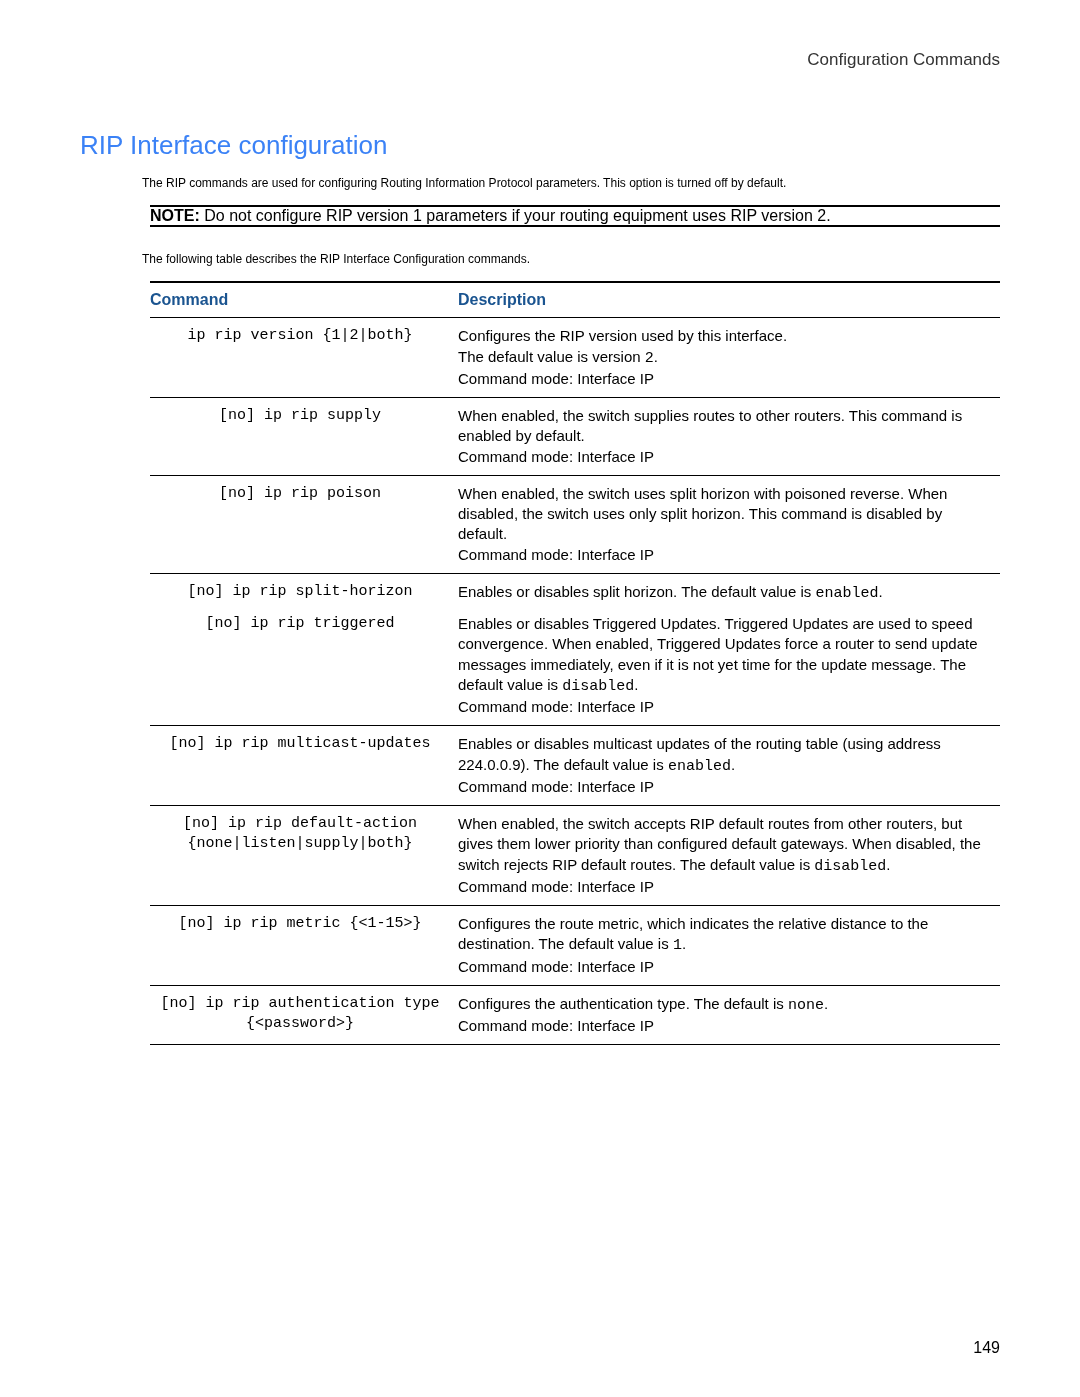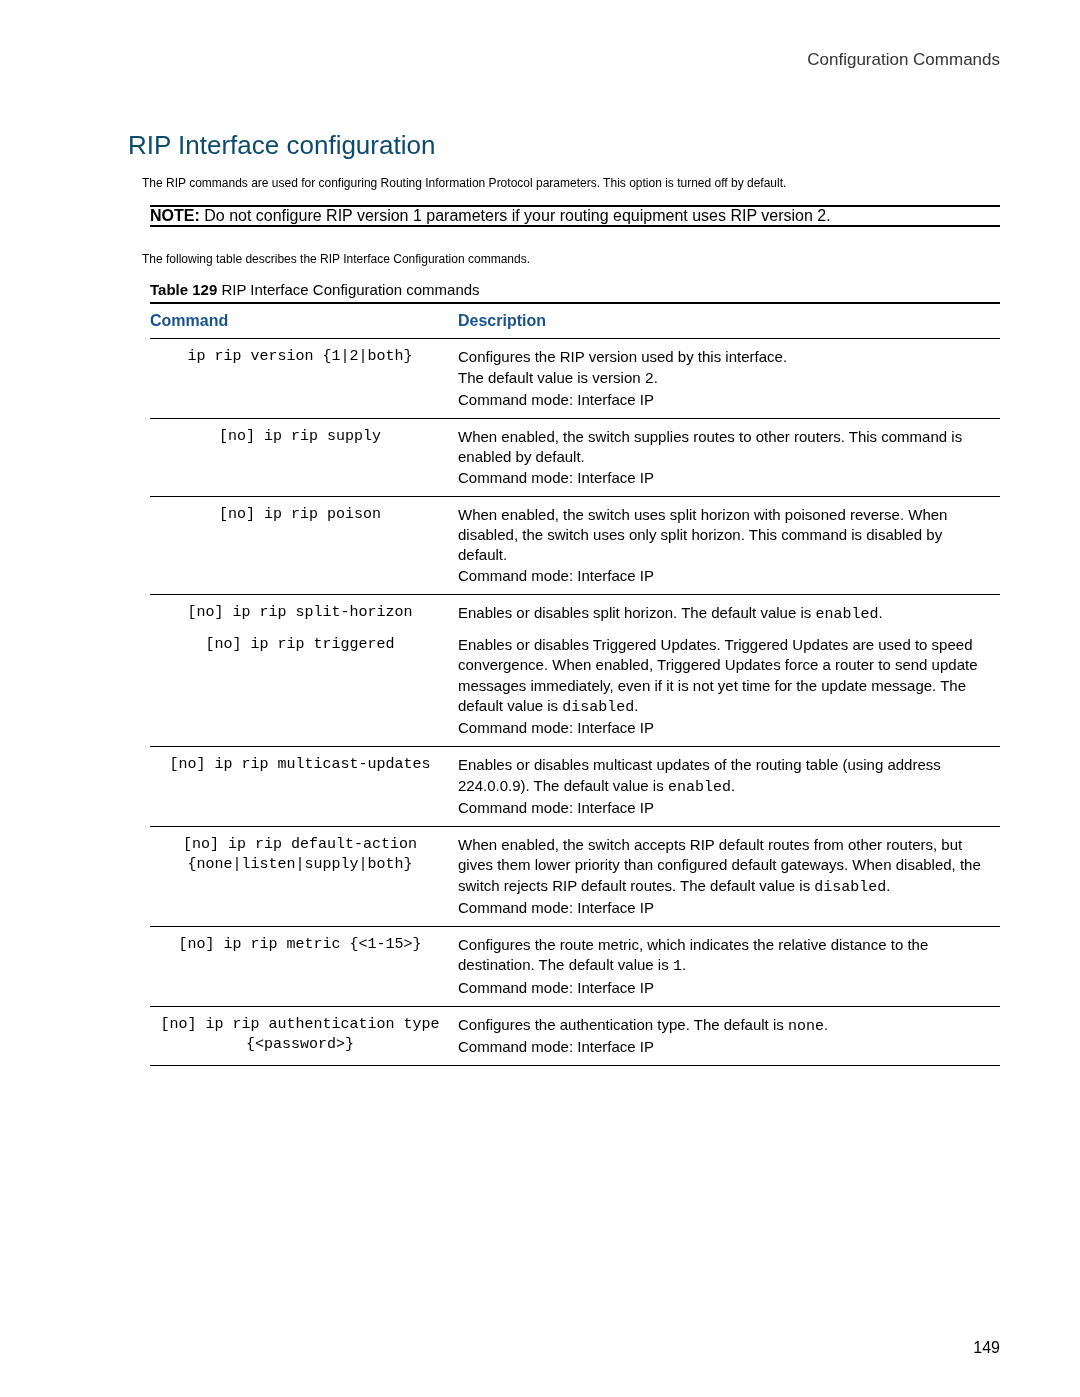--- a/index.html
+++ b/index.html
@@ -17,24 +17,23 @@
     position: relative;
   }
   .header-right {
     text-align: right;
     font-size: 17px;
     color: #333;
     margin-bottom: 60px;
   }
   .section-title {
     font-size: 26px;
-    color: #0c4a6e;
+    color: #3b82f6;
     font-weight: normal;
     margin-bottom: 14px;
-    margin-left: 48px;
   }
   .body-text {
     font-size: 12px;
     line-height: 1.35;
     margin-left: 62px;
     margin-bottom: 14px;
   }
   .note-box {
     margin-left: 70px;
     border-top: 2px solid #000;
@@ -110,24 +109,20 @@
 
   <div class="body-text">The RIP commands are used for configuring Routing Information Protocol parameters. This option is turned off by default.</div>
 
   <div class="note-box">
     <span class="note-label">NOTE:</span>
     <span>Do not configure RIP version 1 parameters if your routing equipment uses RIP version 2.</span>
   </div>
 
   <div class="body-text">The following table describes the RIP Interface Configuration commands.</div>
 
-  <div class="table-caption">
-    <span class="tc-label">Table 129</span>
-    <span>RIP Interface Configuration commands</span>
-  </div>
 
   <table class="cmd-table">
     <thead>
       <tr>
         <th>Command</th>
         <th>Description</th>
       </tr>
     </thead>
     <tbody>
       <tr>

